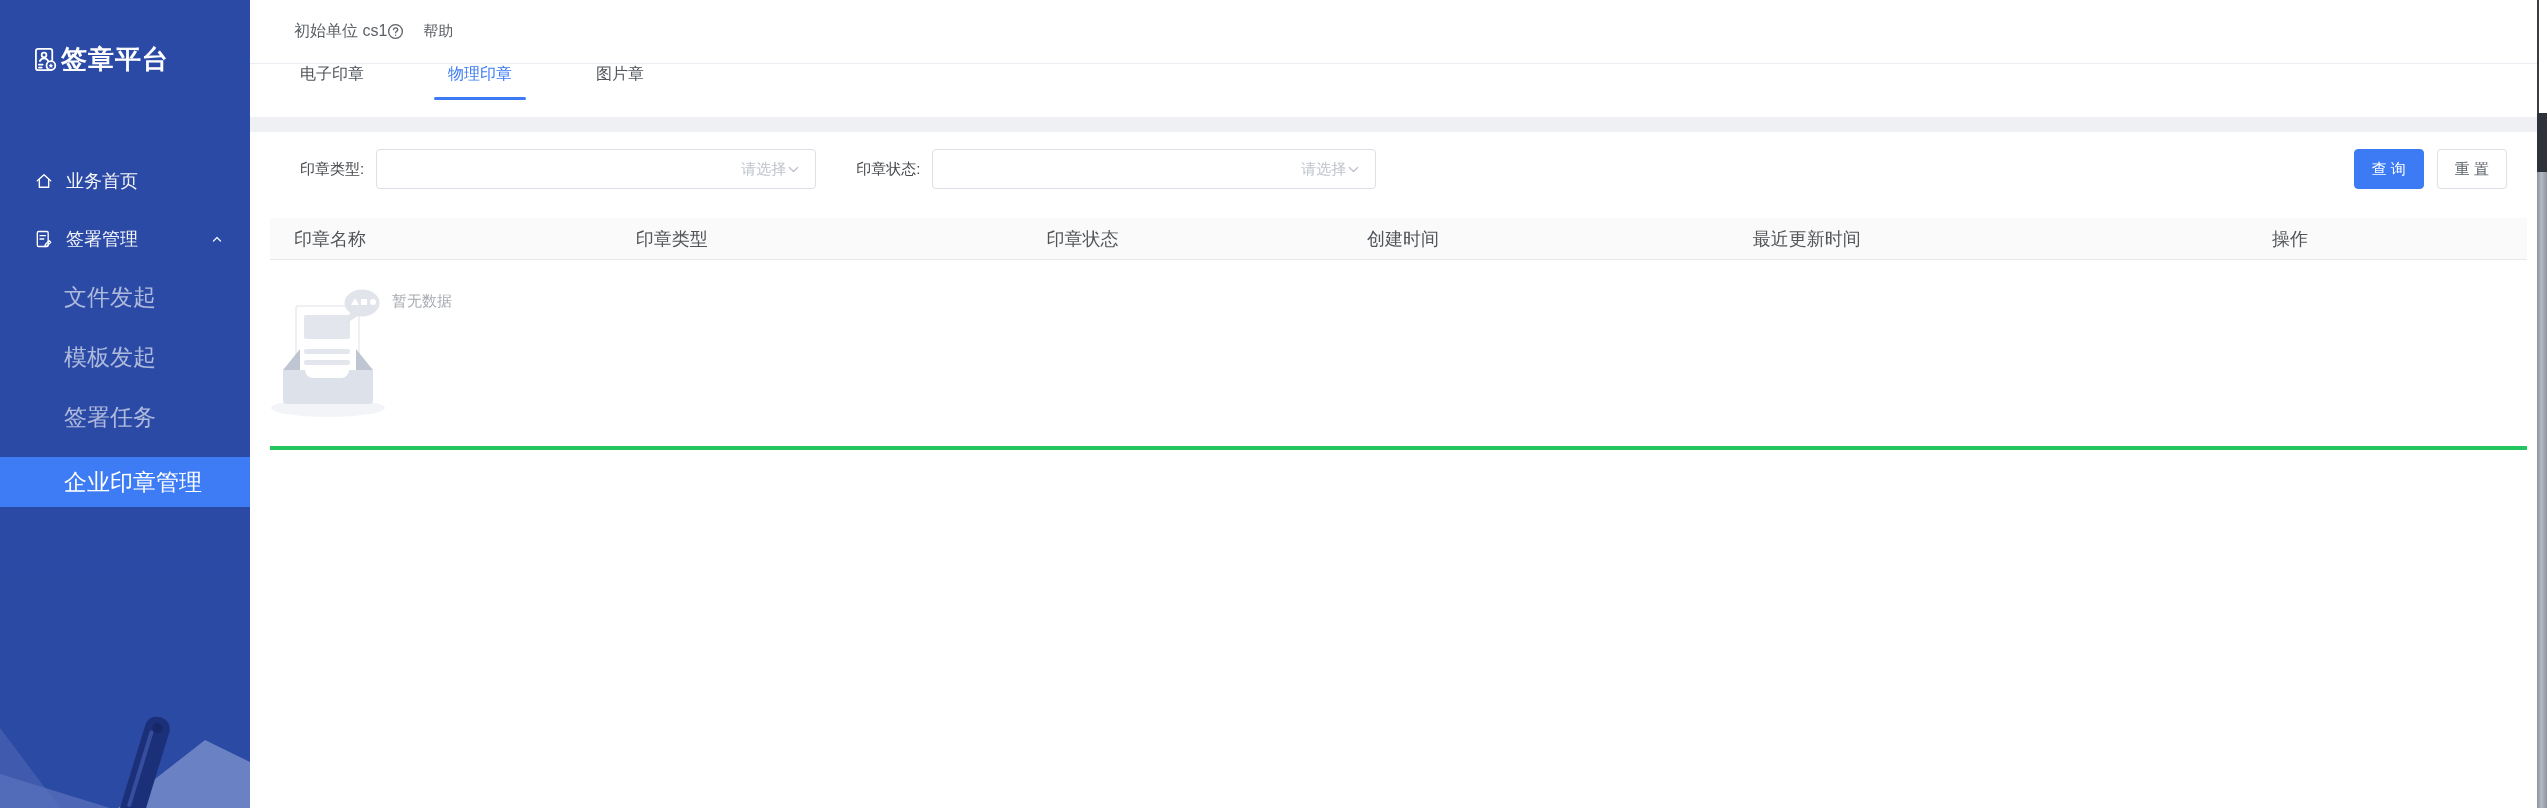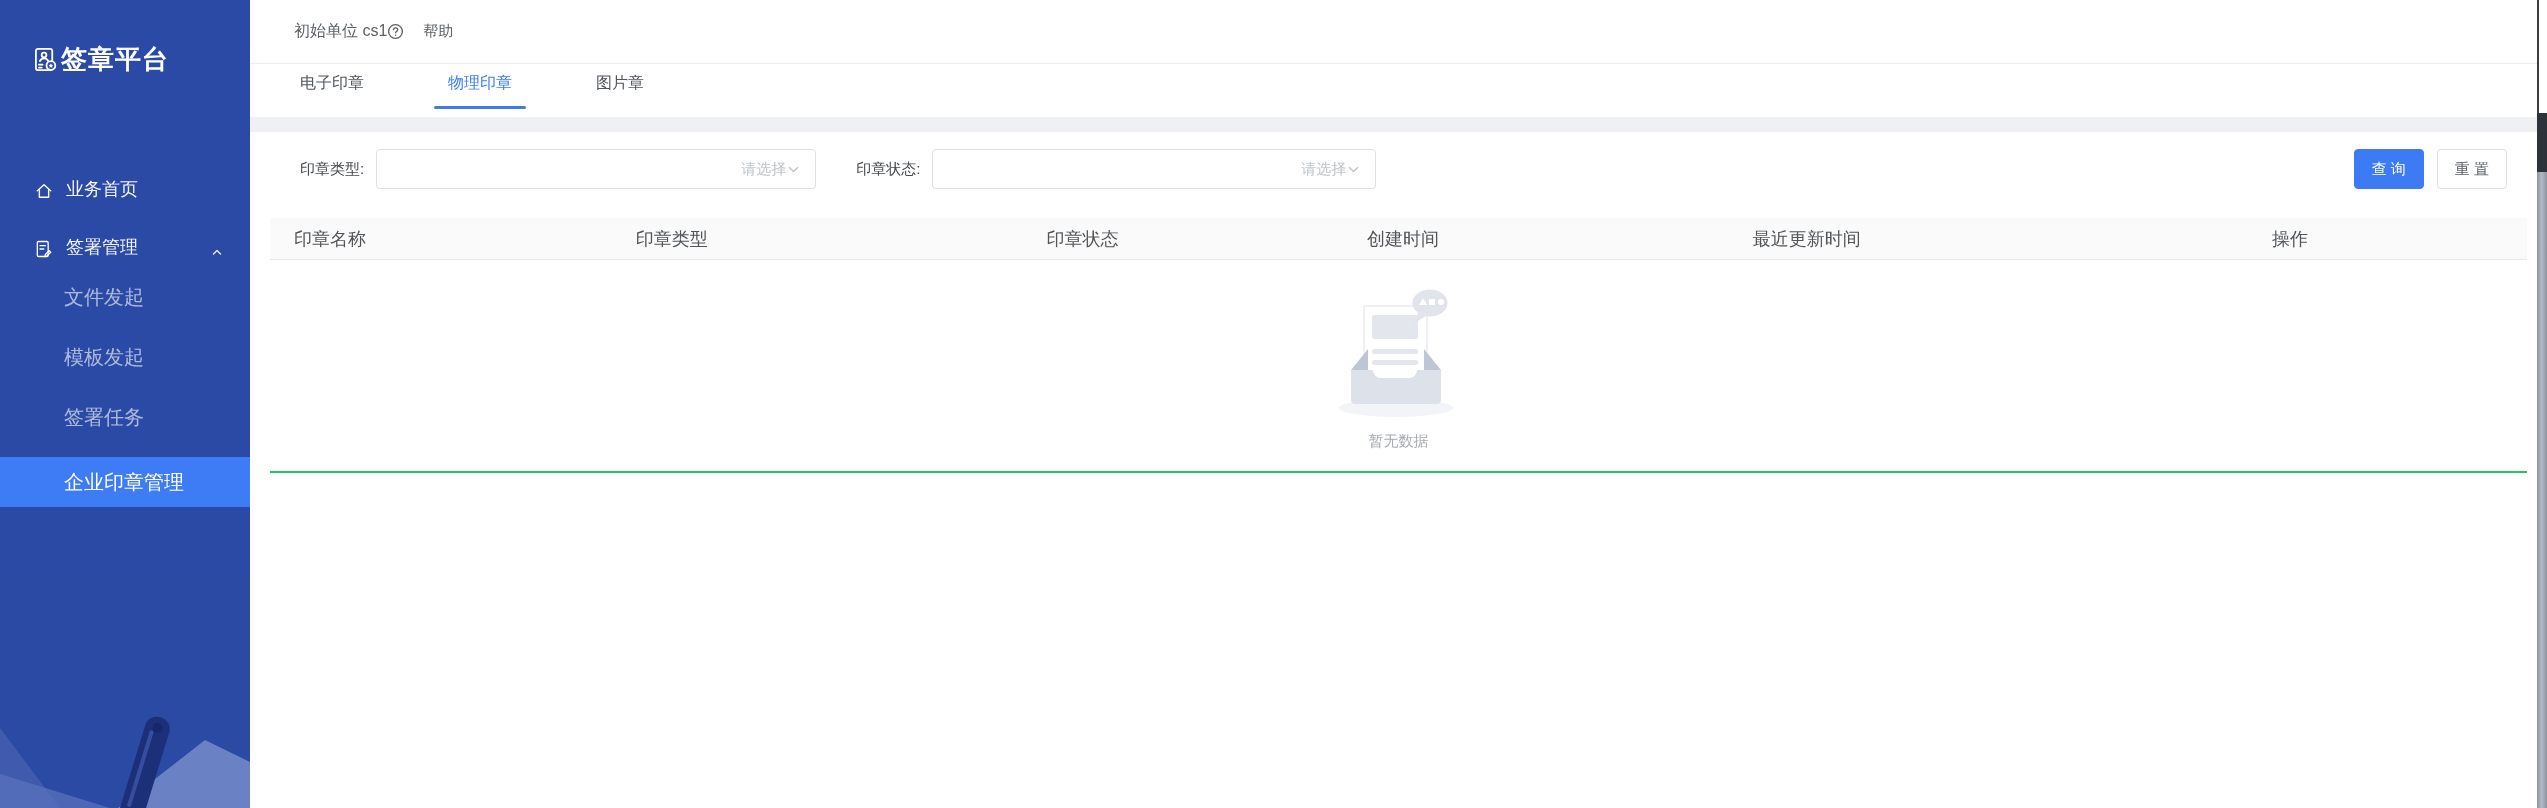--- a/index.html
+++ b/index.html
@@ -5,36 +5,36 @@
   * { margin:0; padding:0; box-sizing:border-box; }
   html,body { width:2547px; height:808px; overflow:hidden; }
   body { font-family:"Liberation Sans","DejaVu Sans",sans-serif; background:#fff; }
   .page { position:relative; display:flex; width:2547px; height:808px; background:#fff; }
 
   
   .sidebar { position:relative; width:250px; flex-shrink:0; background:#2b4aa5; color:#fff; overflow:hidden; }
   .logo { display:flex; align-items:center; gap:2px; padding:42px 0 0 32px; }
   .logo-text { font-size:26px; font-weight:bold; letter-spacing:1px; }
   .nav { margin-top:84px; position:relative; z-index:2; }
-  .nav-item { height:40px; display:flex; align-items:flex-end; padding:0 26px 0 34px; font-size:18px; margin-bottom:18px; cursor:pointer; color:rgba(255,255,255,.95); }
+  .nav-item { height:40px; display:flex; align-items:center; padding:0 26px 0 34px; font-size:18px; margin-bottom:18px; cursor:pointer; color:rgba(255,255,255,.95); }
   .nav-item .ico { width:20px; height:20px; margin-right:12px; flex-shrink:0; }
   .nav-item .lbl { flex:1; }
   .nav-item .chev { width:14px; height:14px; opacity:.9; }
-  .nav-sub { height:40px; line-height:40px; padding-left:64px; font-size:20px; color:rgba(255,255,255,.62); margin-bottom:20px; cursor:pointer; }
+  .nav-sub { height:40px; line-height:40px; padding-left:64px; font-size:23px; color:rgba(255,255,255,.62); margin-bottom:20px; cursor:pointer; }
   .nav-sub.first { margin-top:16px; }
   .nav-item.group2 { margin-top:23px; }
   .nav-sub.active { height:50px; line-height:50px; margin-top:14px; margin-bottom:0; background:#3d7cf5; color:#fff; }
   .side-art { position:absolute; left:0; bottom:0; width:250px; height:230px; z-index:1; }
 
   
   .main { flex:1; display:flex; flex-direction:column; background:#fff; min-width:0; }
   .topbar { height:64px; flex-shrink:0; background:#fff; border-bottom:1px solid #ebeef2; display:flex; align-items:center; padding:0 56px 0 44px; }
   .top-title { font-size:16px; color:#5c6166; }
   .help { display:flex; align-items:center; gap:19px; font-size:15px; color:#5c6166; cursor:pointer; }
-  .tabbar { height:53px; flex-shrink:0; background:#fff; display:flex; align-items:center; padding-left:42px; }
+  .tabbar { height:53px; flex-shrink:0; background:#fff; display:flex; align-items:flex-start; padding-left:42px; }
   .tab { position:relative; font-size:16px; color:#51565c; padding:0 8px 15px; margin-right:68px; cursor:pointer; }
   .tab.active { color:#3d7bf4; }
   .tab.active::after { content:""; position:absolute; left:-6px; right:-6px; bottom:0; height:3px; background:#3d7bf4; border-radius:2px; }
   .band { height:15px; flex-shrink:0; background:#eef0f4; }
   .content { flex:1; background:#fff; }
 
   
   .filters { display:flex; align-items:center; padding:17px 40px 0 50px; }
   .f-group { display:flex; align-items:center; margin-right:40px; }
   .f-label { font-size:15px; color:#46494d; margin-right:12px; white-space:nowrap; }
@@ -45,21 +45,21 @@
   .f-actions { margin-left:auto; display:flex; gap:13px; }
   .btn { height:40px; border-radius:4px; font-size:15px; padding:0 17px; display:flex; align-items:center; cursor:pointer; white-space:nowrap; font-family:inherit; }
   .btn-primary { background:#3d7bf4; border:1px solid #3d7bf4; color:#fff; }
   .btn-plain { background:#fff; border:1px solid #dcdfe6; color:#5c6166; }
 
   
   .table-wrap { margin:29px 20px 0; }
   .thead { display:grid; grid-template-columns:16.2% 18.2% 14.2% 17.1% 23% auto; align-items:center; height:42px; background:#fafafa; border-bottom:1px solid #e8e8e8; }
   .th { font-size:18px; color:#515559; }
   .th:first-child { padding-left:24px; }
-  .tbody-empty { display:flex; flex-direction:column; align-items:center; padding:26px 0 20px; border-bottom:2px solid #22c55e; }
+  .tbody-empty { display:flex; flex-direction:row; align-items:flex-start; padding:26px 0 20px; border-bottom:4px solid #22c55e; }
   .empty-text { margin-top:6px; font-size:15px; color:#a8acb2; }
 
   
   .scrollbar { position:absolute; top:0; right:0; width:10px; height:808px; background:linear-gradient(90deg,#8d95a1,#b3b9c3 45%,#8d95a1); z-index:5; }
   .scroll-top-cover { position:absolute; top:0; left:0; width:10px; height:113px; background:#fff; border-left:2px solid #3a3d44; }
   .scroll-thumb { position:absolute; top:113px; left:0; width:10px; height:59px; background:#2e323b; }
 </style>
 </head>
 <body>
 

